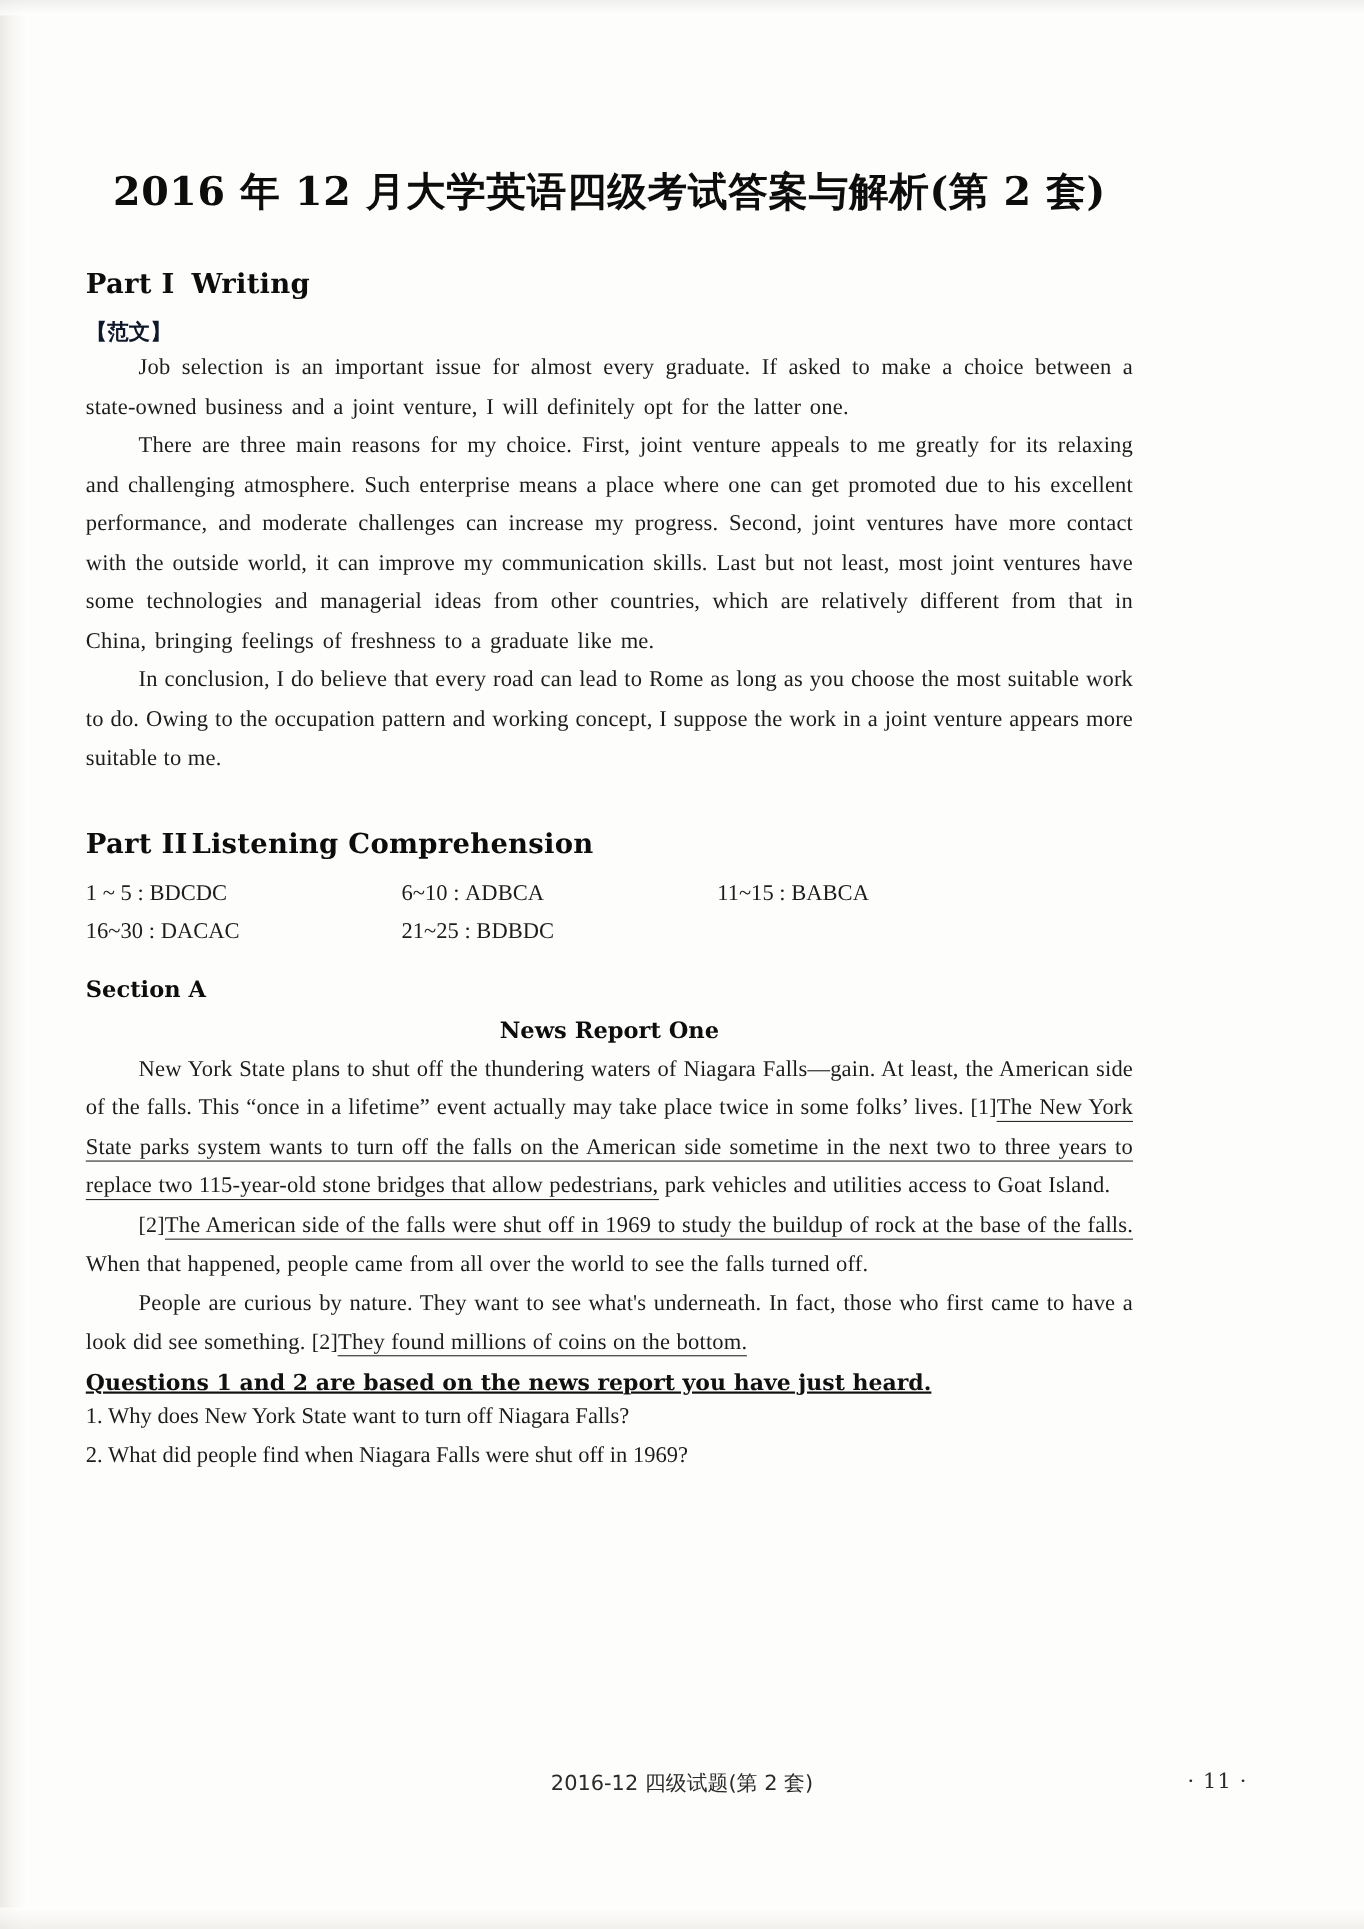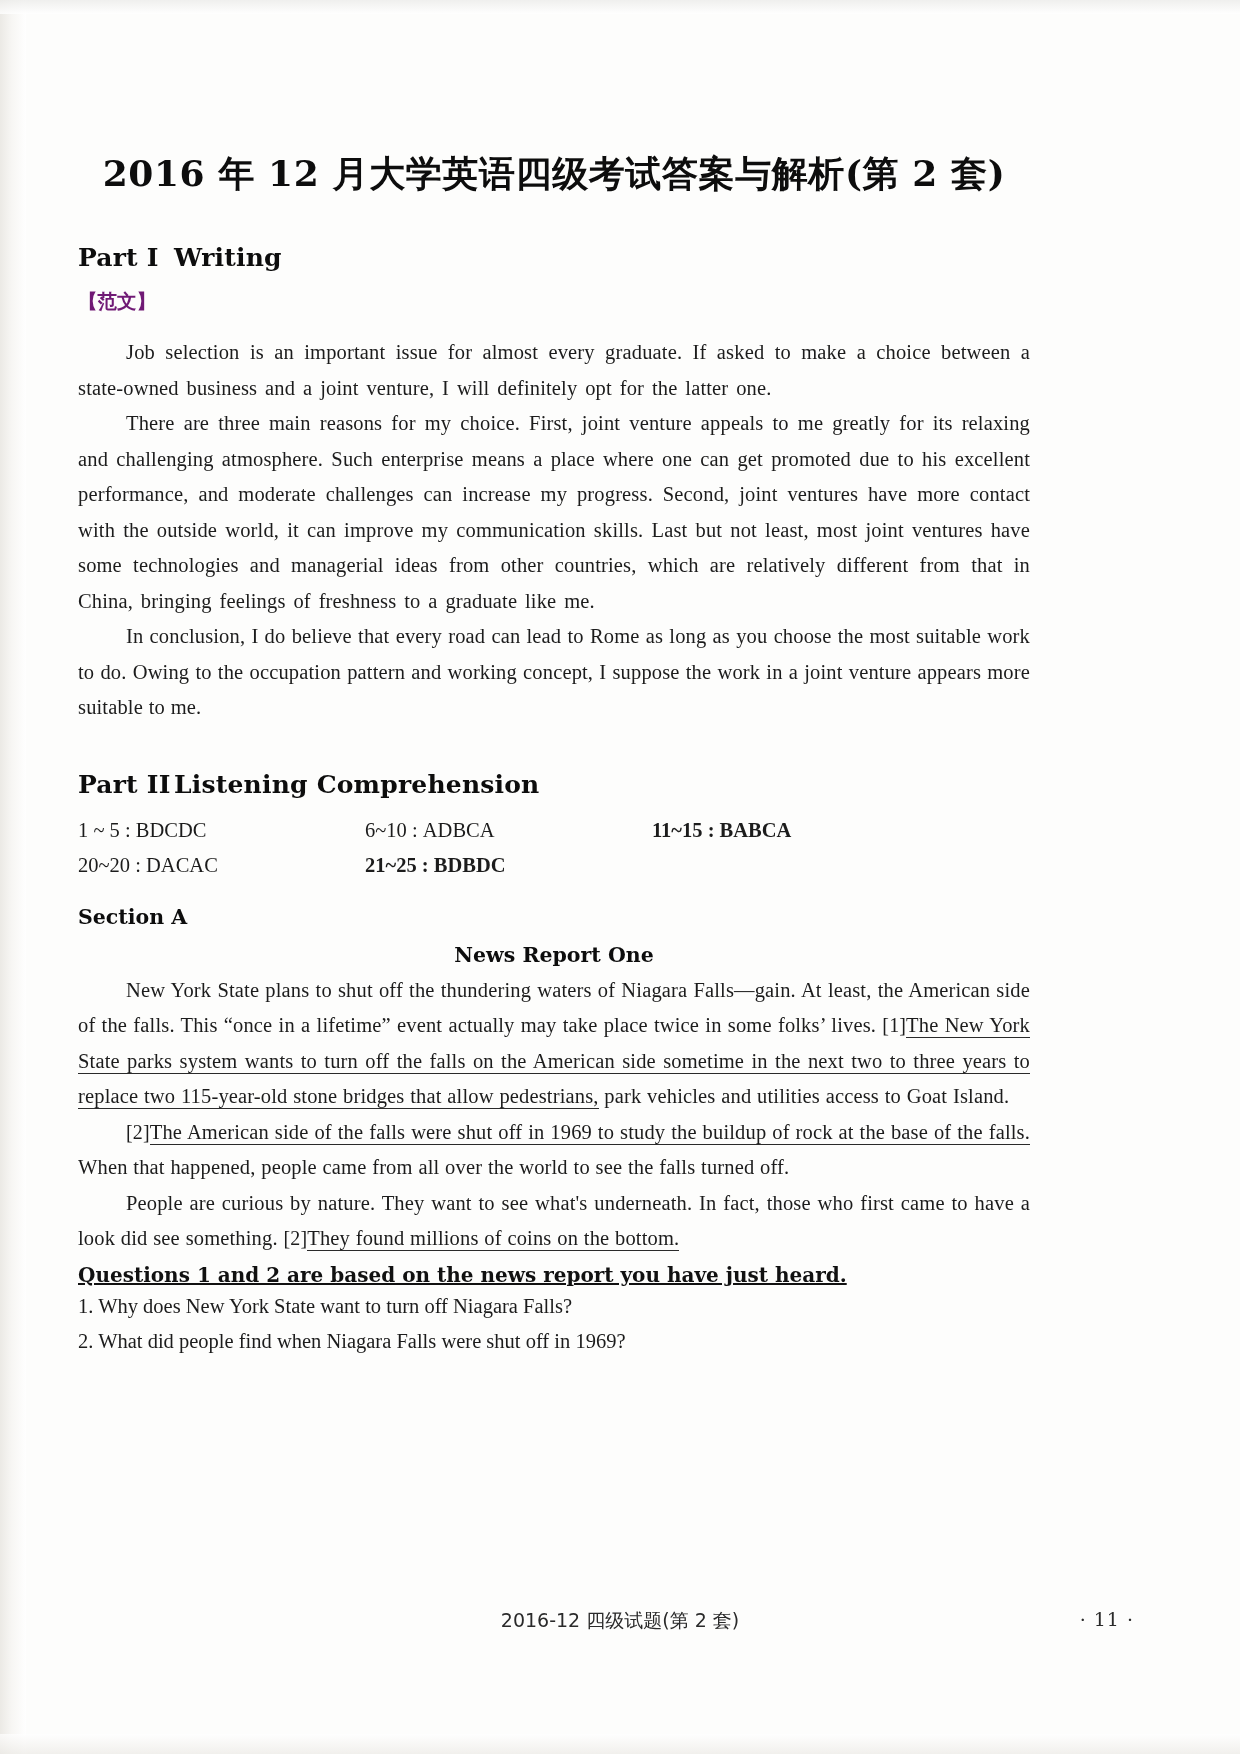--- a/index.html
+++ b/index.html
@@ -58,22 +58,22 @@
   }
   .part-heading .part-name {
     display: inline-block;
   }
 
   .cn-tag {
     font-family: "DejaVu Sans", "Liberation Sans", sans-serif;
     font-weight: bold;
     font-size: 19.5px;
     margin-top: 16px;
-    margin-bottom: 20px;
-    color: #701a75;
+    margin-bottom: 2px;
+    color: #0f172a;
   }
 
   .sub-heading {
     font-family: "DejaVu Serif", "Liberation Serif", serif;
     font-weight: bold;
     font-size: 20.5px;
     color: #0d0d0d;
     margin-top: 22px;
     margin-bottom: 6px;
   }
@@ -108,21 +108,21 @@
     font-size: 20.5px;
     line-height: 35px;
     white-space: nowrap;
     color: #1c1c1c;
   }
   .answer-cell {
     display: inline-block;
     width: 287px;
     vertical-align: top;
   }
-  .answer-cell:last-child { width: auto; font-weight: bold; }
+  .answer-cell:last-child { width: auto; }
 
   
   .uline {
     border-bottom: 1.3px solid #2a2a2a;
     padding-bottom: 1px;
     text-decoration: none;
   }
   .qmark {
     font-size: 20px;
   }
@@ -217,21 +217,21 @@
 
     <div class="part-heading">
       <span class="part-label">Part II</span><span class="part-name">Listening Comprehension</span>
     </div>
 
     <div class="answer-key">
       <div class="answer-row">
         <span class="answer-cell"><span>1 ~ 5</span>&nbsp;<span>:</span>&nbsp;<span>BDCDC</span></span><span class="answer-cell"><span>6~10</span>&nbsp;<span>:</span>&nbsp;<span>ADBCA</span></span><span class="answer-cell"><span>11~15</span>&nbsp;<span>:</span>&nbsp;<span>BABCA</span></span>
       </div>
       <div class="answer-row">
-        <span class="answer-cell"><span>20~20</span>&nbsp;<span>:</span>&nbsp;<span>DACAC</span></span><span class="answer-cell"><span>21~25</span>&nbsp;<span>:</span>&nbsp;<span>BDBDC</span></span>
+        <span class="answer-cell"><span>16~30</span>&nbsp;<span>:</span>&nbsp;<span>DACAC</span></span><span class="answer-cell"><span>21~25</span>&nbsp;<span>:</span>&nbsp;<span>BDBDC</span></span>
       </div>
     </div>
 
     <div class="sub-heading">Section A</div>
 
     <div class="sub-heading tight">News Report One</div>
 
     <p class="body"><span>New York State plans to shut off the thundering waters of Niagara Falls—gain. At least, the American side of the falls. This “once in a lifetime” event actually may take place twice in some folks’ lives. </span><span class="qmark">[1]</span><span class="uline">The New York State parks system wants to turn off the falls on the American side sometime in the next two to three years to replace two 115-year-old stone bridges that allow pedestrians,</span><span> park vehicles and utilities access to Goat Island.</span></p>
 
     <p class="body"><span class="qmark">[2]</span><span class="uline">The American side of the falls were shut off in 1969 to study the buildup of rock at the base of the falls.</span><span> When that happened, people came from all over the world to see the falls turned off.</span></p>

